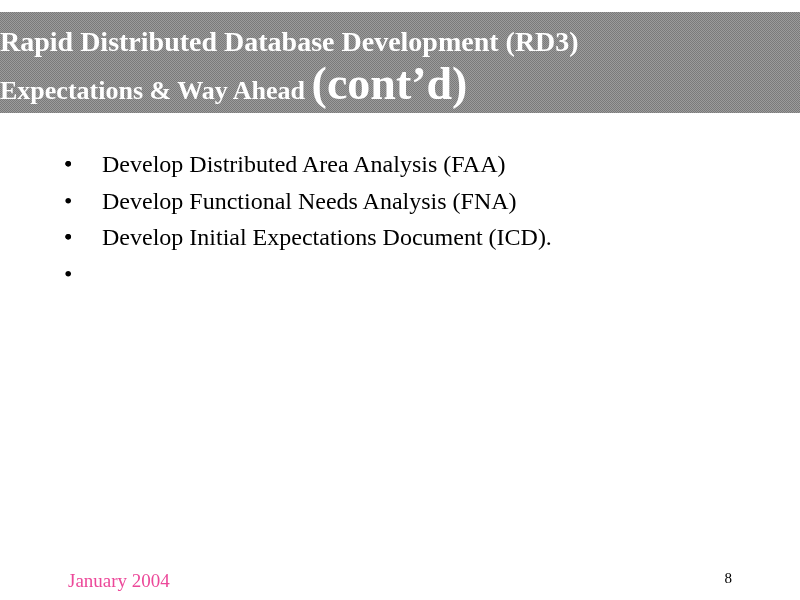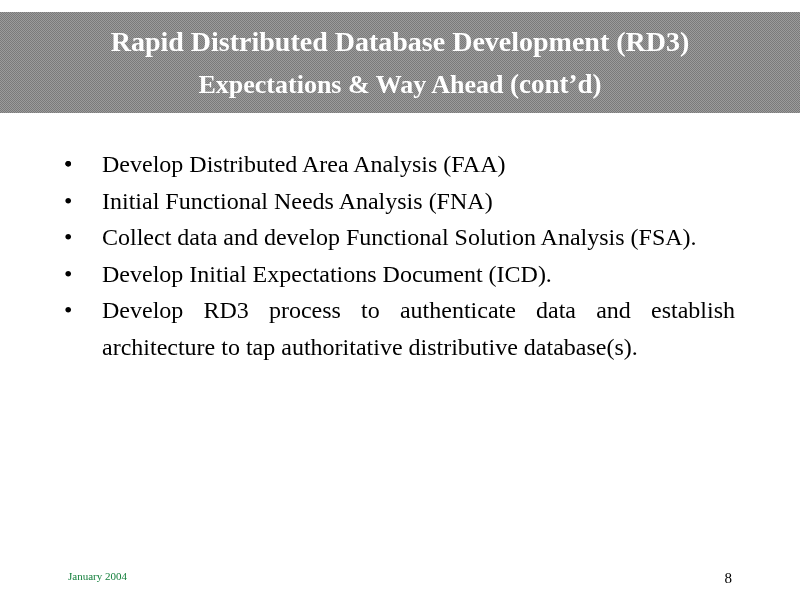--- a/index.html
+++ b/index.html
@@ -17,35 +17,34 @@
   
   .title-band {
     position: absolute;
     left: 0; top: 12px;
     width: 800px; height: 101px;
     background-color: #8b8b8b;
     background-image: conic-gradient(#9b9b9b 25%, #7a7a7a 0 50%, #9b9b9b 0 75%, #7a7a7a 0);
     background-size: 2px 2px;
     color: #ffffff;
     font-weight: bold;
-    text-align: center;
   }
   .title-line1 {
     font-size: 28px;
     line-height: 40px;
     padding-top: 10px;
     white-space: nowrap;
   }
   .title-line2 {
     font-size: 26px;
     line-height: 44px;
     white-space: nowrap;
   }
   .title-line2 .contd {
-    font-size: 27px;
+    font-size: 46px;
   }
   
   .bullet-list {
     position: absolute;
     left: 62px; top: 146px;
     width: 673px;
     font-size: 24px;
     line-height: 36.5px;
     color: #000000;
   }
@@ -57,22 +56,22 @@
     text-align: justify;
   }
   .bullet-glyph {
     position: absolute;
     left: 2px; top: 0;
   }
   
   .footer-date {
     position: absolute;
     left: 68px; top: 570px;
-    font-size: 11px;
-    color: #15803d;
+    font-size: 19px;
+    color: #ec4899;
   }
   .footer-page {
     position: absolute;
     right: 68px; top: 570px;
     font-size: 15px;
     color: #000000;
   }
 </style>
 </head>
 <body>
@@ -92,36 +91,34 @@
       <span class="bullet-glyph">•</span>
     </div>
 
     <div class="bullet-item">
       <span class="bullet-glyph">•</span>
       <span class="bullet-text">Develop Distributed Area Analysis (FAA)</span>
     </div>
 
     <div class="bullet-item">
       <span class="bullet-glyph">•</span>
-      <span class="bullet-text">Initial Functional Needs Analysis (FNA)</span>
+      <span class="bullet-text">Develop Functional Needs Analysis (FNA)</span>
     </div>
 
     <div class="bullet-item justify">
       <span class="bullet-glyph">•</span>
-      <span class="bullet-text">Collect data and develop Functional Solution Analysis (FSA).</span>
     </div>
 
     <div class="bullet-item">
       <span class="bullet-glyph">•</span>
       <span class="bullet-text">Develop Initial Expectations Document (ICD).</span>
     </div>
 
     <div class="bullet-item justify">
       <span class="bullet-glyph">•</span>
-      <span class="bullet-text">Develop RD3 process to authenticate data and establish architecture to tap authoritative distributive database(s).</span>
     </div>
   </main>
 
   <footer>
     <span class="footer-date">January 2004</span>
     <span class="footer-page">8</span>
   </footer>
 
 </div>
 

